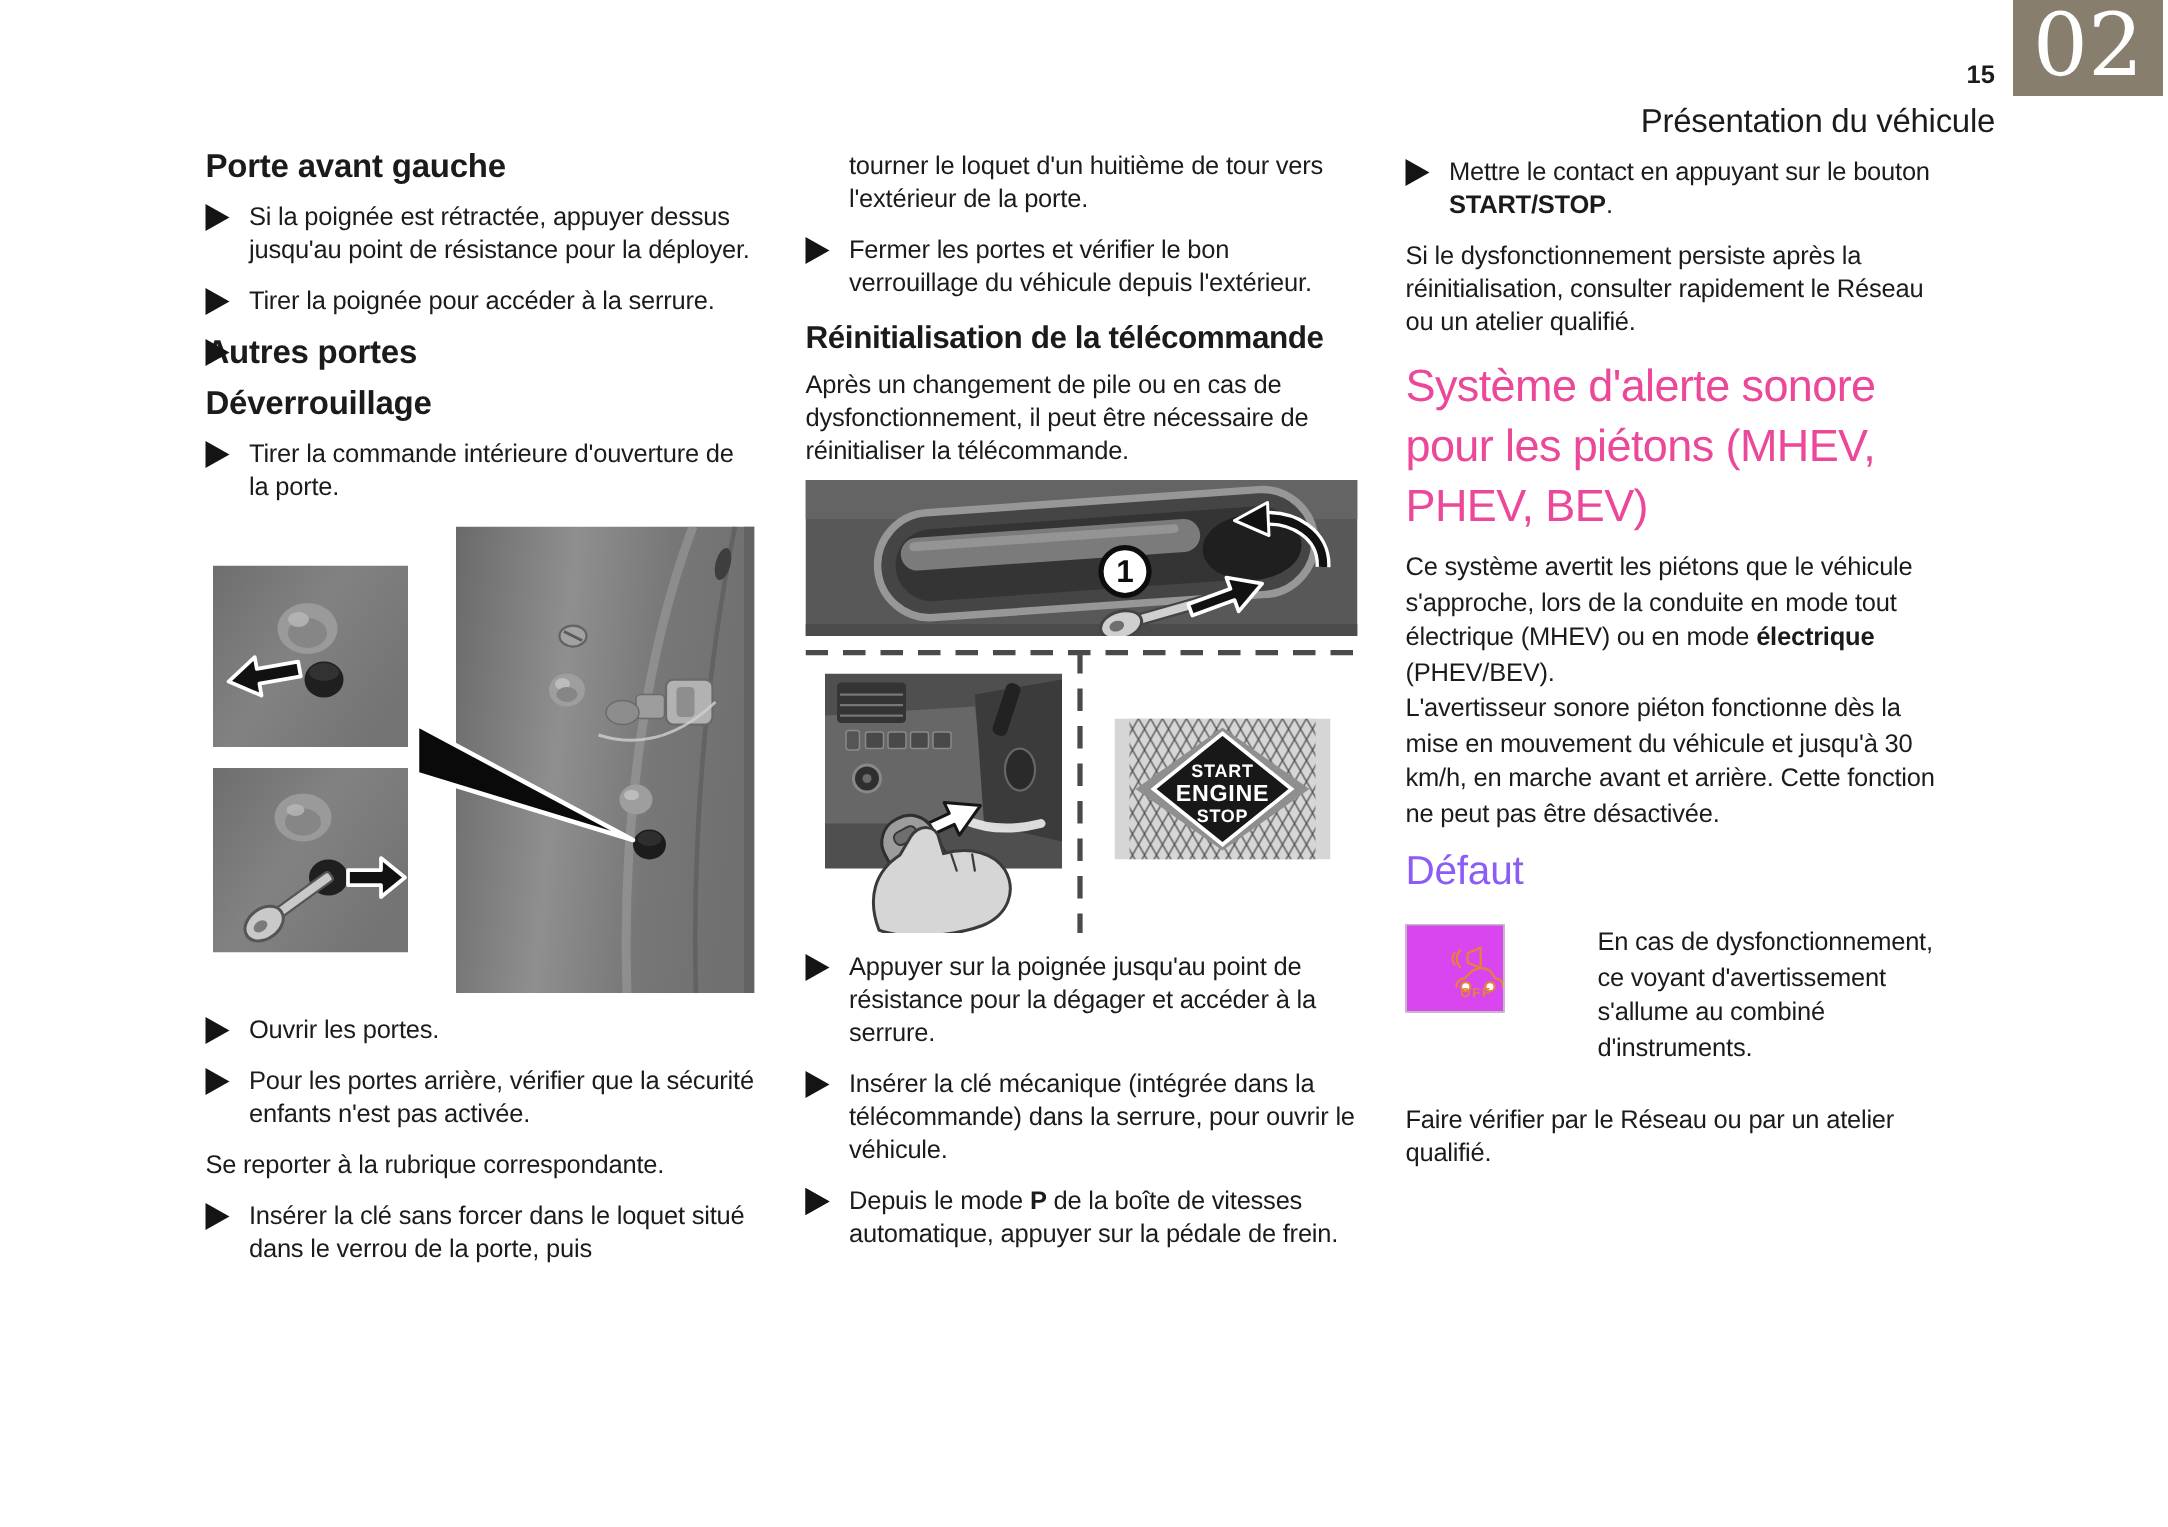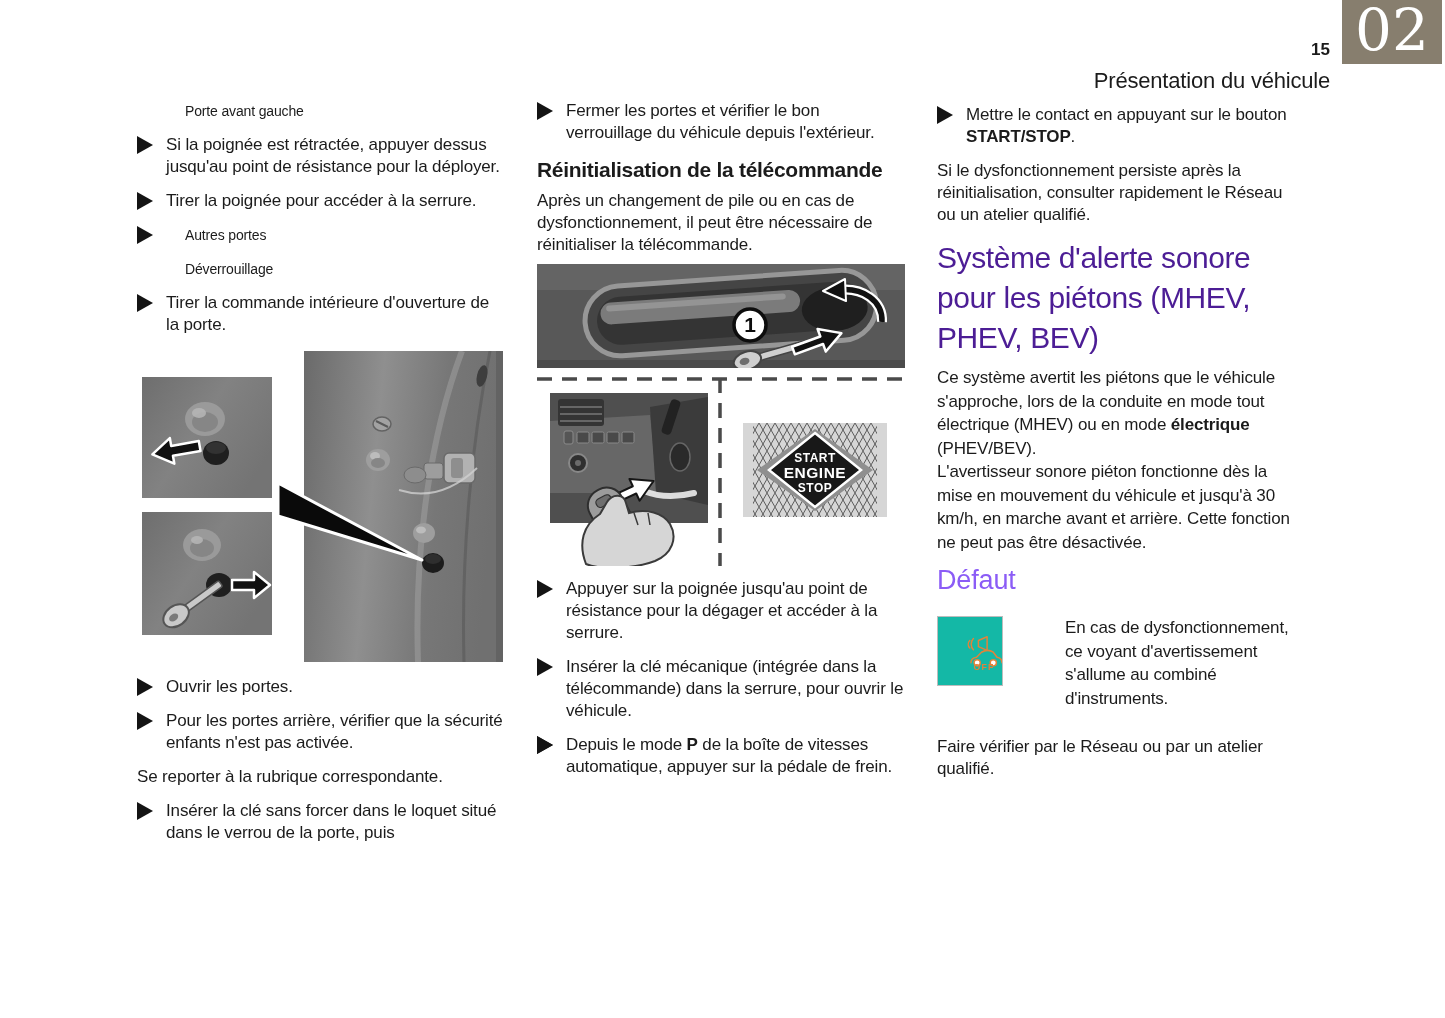--- a/index.html
+++ b/index.html
@@ -14,23 +14,23 @@
     display:flex; align-items:center; justify-content:center; }
   .chapter-badge span { font-family:"DejaVu Serif", serif; font-size:58px; line-height:1;
     font-weight:400; padding-bottom:4px; }
 
   
   .cols { position:absolute; top:100px; left:137px; width:1168px;
     display:grid; grid-template-columns:368px 368px 368px; column-gap:32px; }
   .col { font-size:17px; line-height:22px; letter-spacing:-0.15px; }
   .col-right { padding-top:4px; }
 
-  .h-small { font-size:14px; font-weight:normal; margin-bottom:12px;margin-left:48px; }
+  .h-small { font-size:22px; font-weight:bold; margin-bottom:12px; }
   .h-med   { font-size:21px; font-weight:bold; line-height:28px; margin-bottom:6px; letter-spacing:-0.3px; }
-  .h-big   { font-size:30px; font-weight:400; line-height:40px; margin:12px 0 8px 0; letter-spacing:-0.4px; color:#4c1d95; }
+  .h-big   { font-size:30px; font-weight:400; line-height:40px; margin:12px 0 8px 0; letter-spacing:-0.4px; color:#ec4899; }
   .h-defaut{ font-size:27px; font-weight:400; line-height:36px; margin:8px 0 0 0; color:#8b5cf6; }
 
   .para { margin-bottom:12px; }
   .para-tight { margin-bottom:0; }
   .lh-big { line-height:23.5px; }
 
   .bullet { position:relative; padding-left:29px; margin-bottom:12px; }
   .cont   { padding-left:29px; margin-bottom:12px; }
   .tri { position:absolute; left:0; top:2px; width:0; height:0;
     border-left:16px solid #141414; border-top:9px solid transparent; border-bottom:9px solid transparent; }
@@ -44,21 +44,21 @@
 
   .fig-handle { display:block; margin:6px 0 8px 0; }
 
   .fig-reset { position:relative; width:368px; height:190px; margin-bottom:12px; }
   .fig-reset .dash-h { position:absolute; left:0; top:0; }
   .fig-reset .dash-v { position:absolute; left:180px; top:0; }
   .fig-reset .photo  { position:absolute; left:13px; top:17px; }
   .fig-reset .startbtn { position:absolute; left:206px; top:47px; }
 
   .lamp-row { display:flex; margin-top:18px; gap:14px; }
-  .lamp-box { width:66px; height:70px; border:1px solid #bdbdbd; background:#14b8a6;
+  .lamp-box { width:66px; height:59px; border:1px solid #bdbdbd; background:#d946ef;
     flex:0 0 66px; display:flex; align-items:center; justify-content:center;padding-left:28px; }
   .lamp-text { flex:1; line-height:23.5px;margin-left:48px; }
   .p-last { margin-top:26px; }
 
   .bold { font-weight:bold; }
   svg text { font-family:"Liberation Sans", sans-serif; }
 </style>
 </head>
 <body>
 
@@ -180,20 +180,21 @@
         <span>Pour les portes arrière, vérifier que la sécurité enfants n'est pas activée.</span>
       </div>
       <div class="para">Se reporter à la rubrique correspondante.</div>
       <div class="bullet">
         <span class="tri"></span>
         <span>Insérer la clé sans forcer dans le loquet situé dans le verrou de la porte, puis</span>
       </div>
     </div>
 
     <div class="col">
+      <div class="cont">tourner le loquet d'un huitième de tour vers l'extérieur de la porte.</div>
 
       <div class="bullet">
         <span class="tri"></span>
         <span>Fermer les portes et vérifier le bon verrouillage du véhicule depuis l'extérieur.</span>
       </div>
 
       <div class="h-med">Réinitialisation de la télécommande</div>
       <div class="para" style="margin-bottom:8px">Après un changement de pile ou en cas de dysfonctionnement, il peut être nécessaire de réinitialiser la télécommande.</div>
 
       <svg class="fig-handle" width="368" height="104" viewBox="0 0 368 104">

